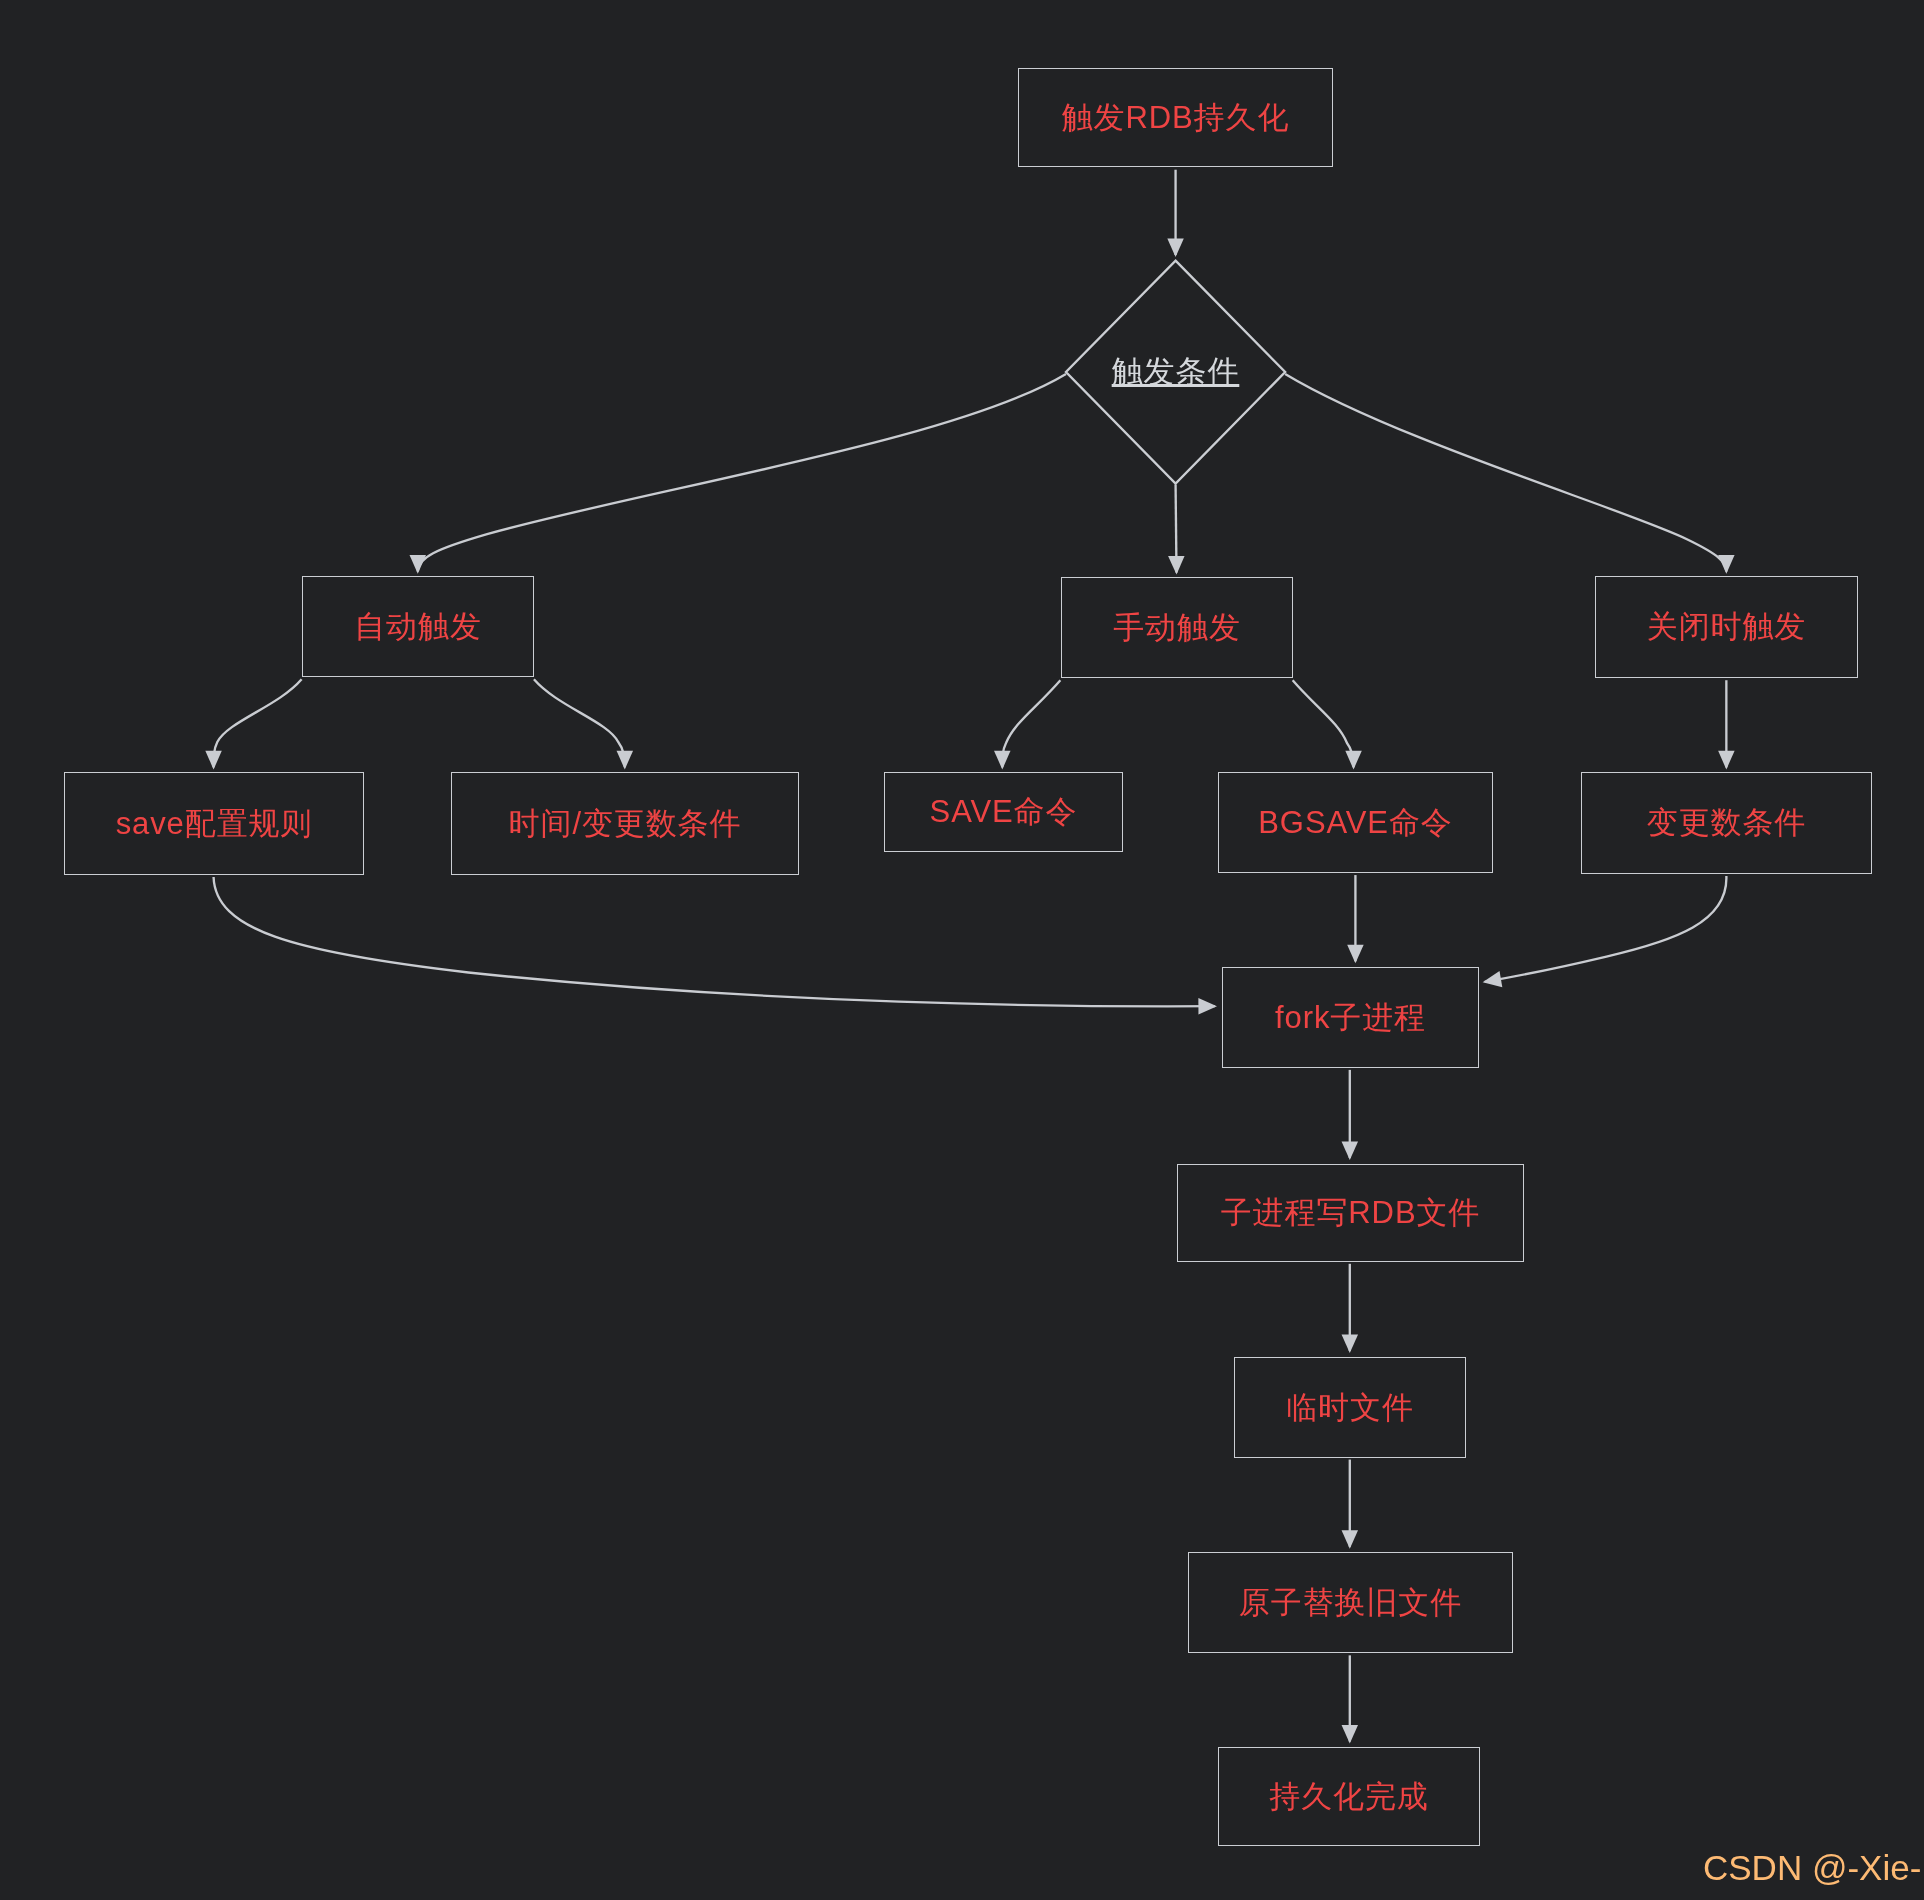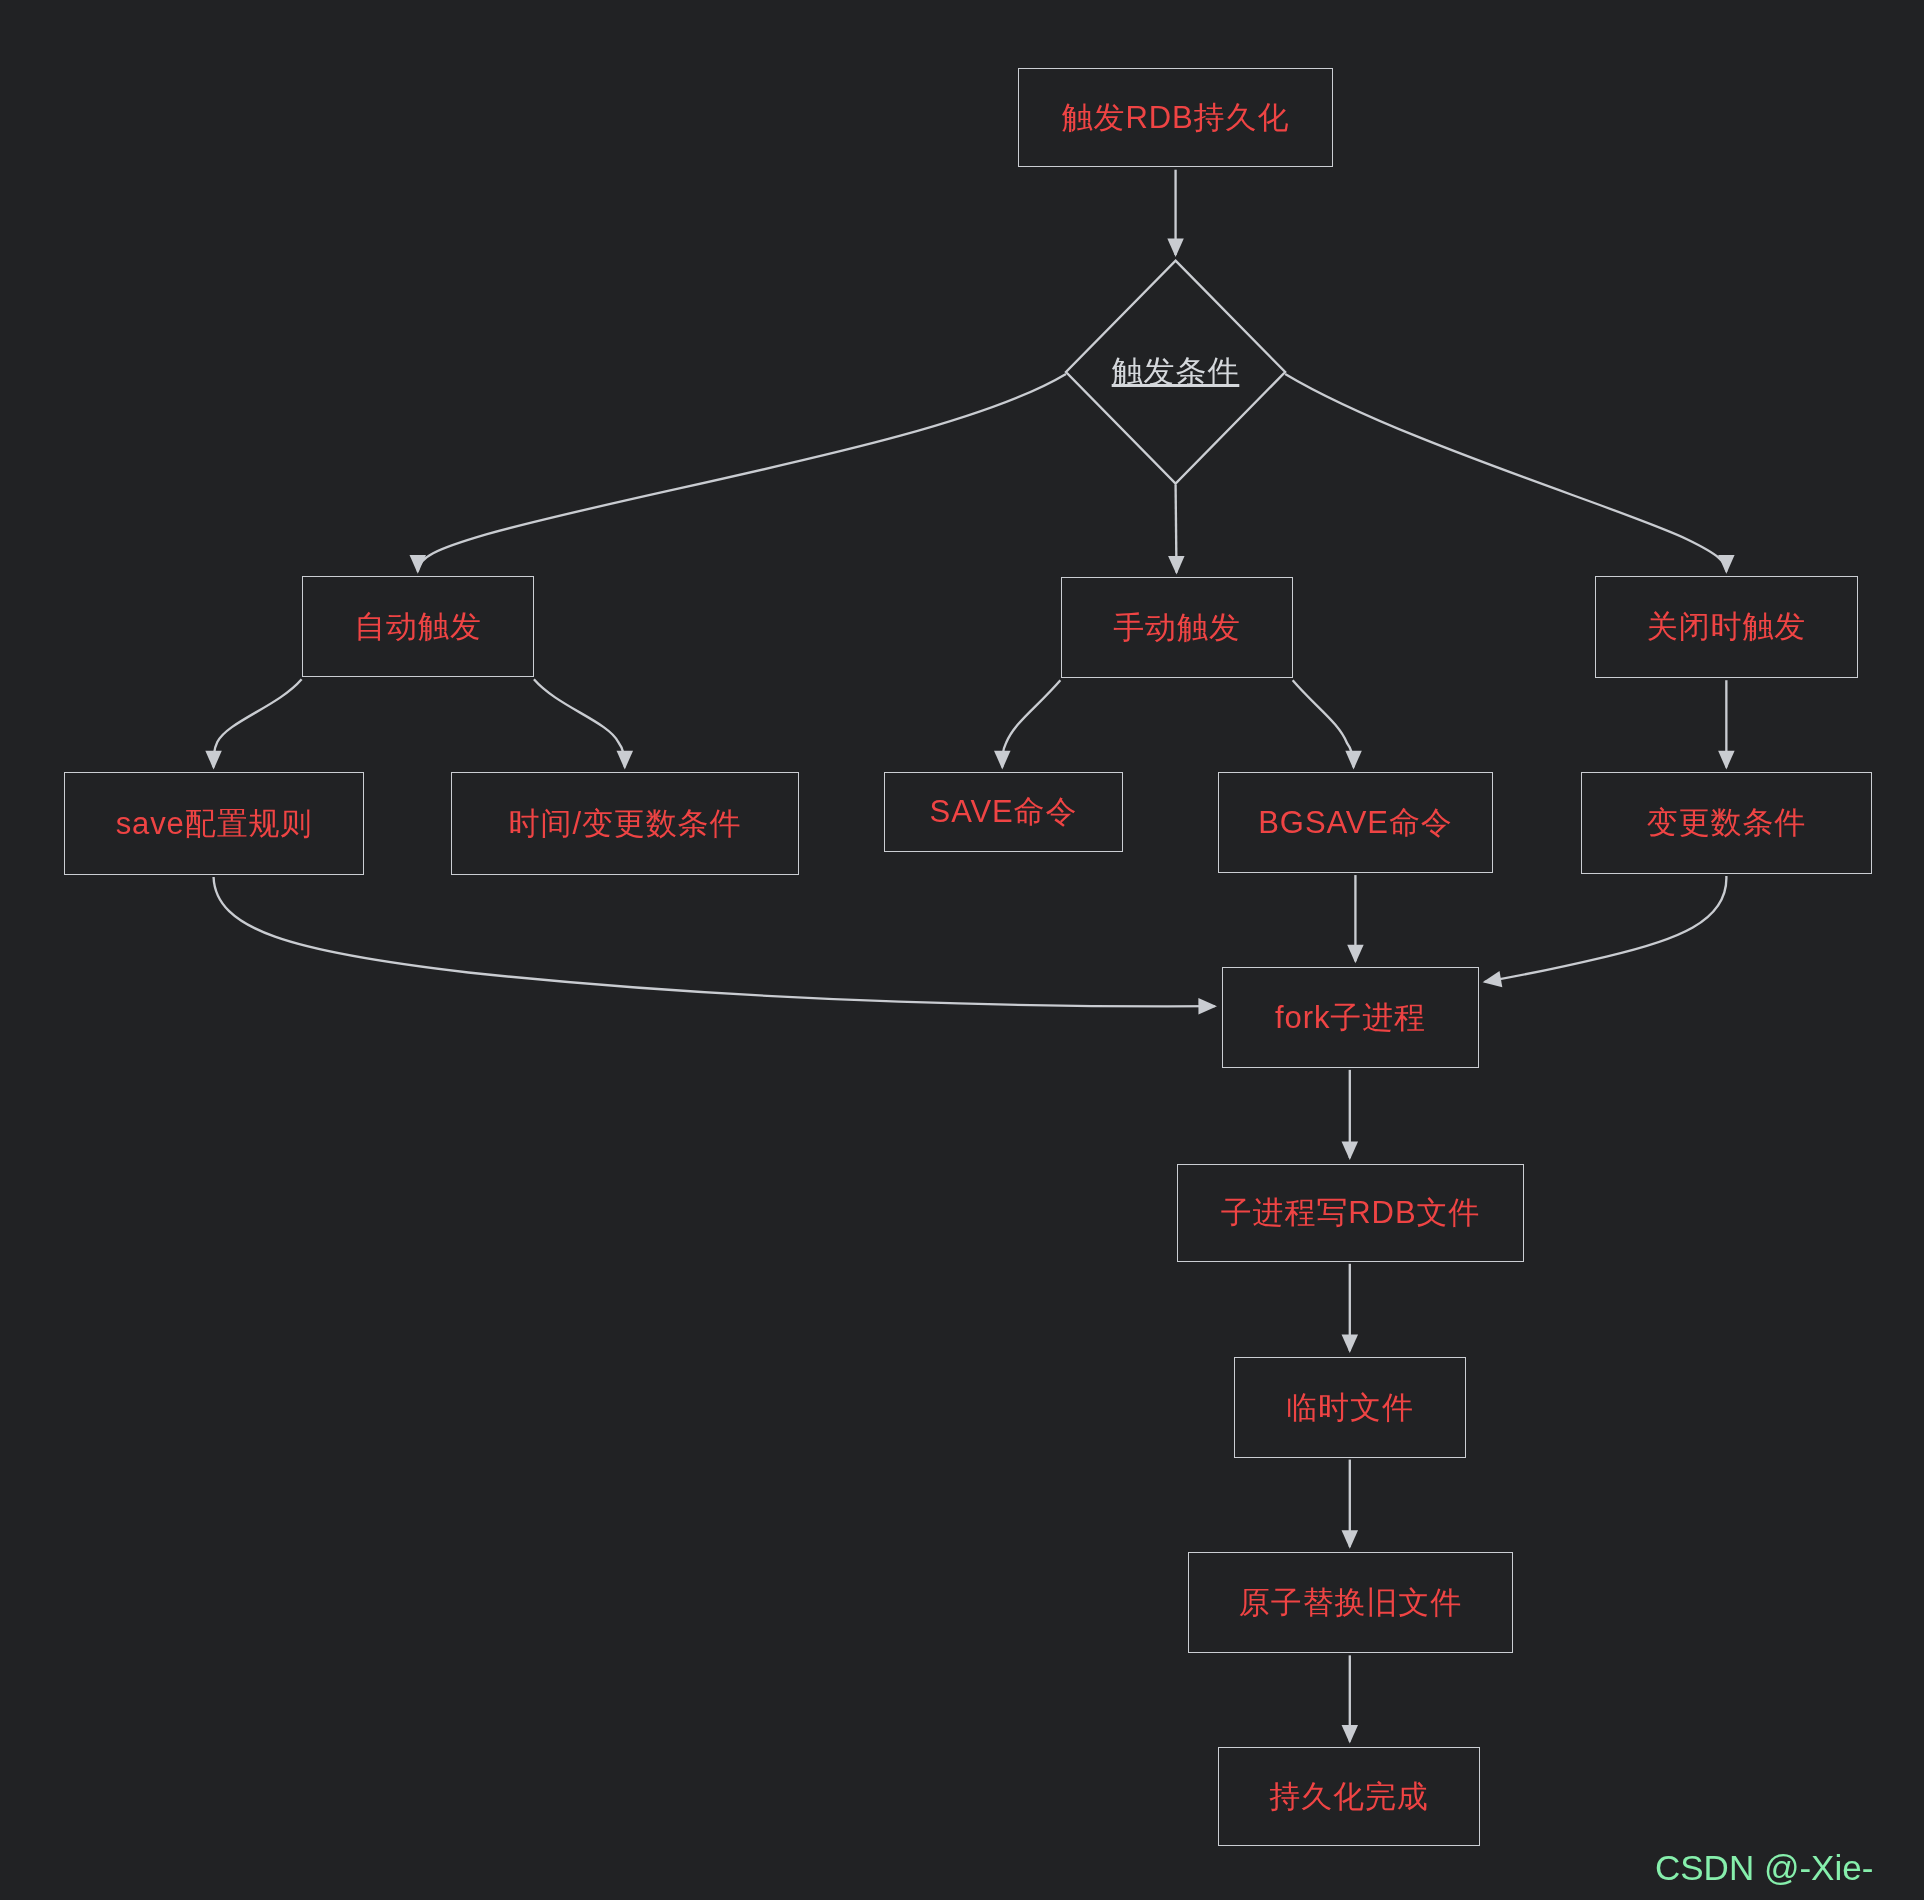--- a/index.html
+++ b/index.html
@@ -23,22 +23,22 @@
     white-space:nowrap;
   }
   .diamond-label{
     position:absolute;
     left:1063px;top:352px;width:225px;height:39px;
     display:flex;align-items:center;justify-content:center;
     color:#d5d8dc;font-size:31px;letter-spacing:0.9px;text-decoration:underline;
   }
   .watermark{
     position:absolute;
-    left:1655px;top:1848px;
-    color:#86efac;
+    left:1703px;top:1848px;
+    color:#fdba74;
     font-size:35px;
     white-space:nowrap;
   }
 </style>
 </head>
 <body>
 
 <svg id="edges" width="1924" height="1900" viewBox="0 0 2054 2028">
   <defs>
     <marker id="arrow" viewBox="0 0 20 20" refX="17" refY="10" markerWidth="24" markerHeight="22" markerUnits="userSpaceOnUse" orient="auto">

